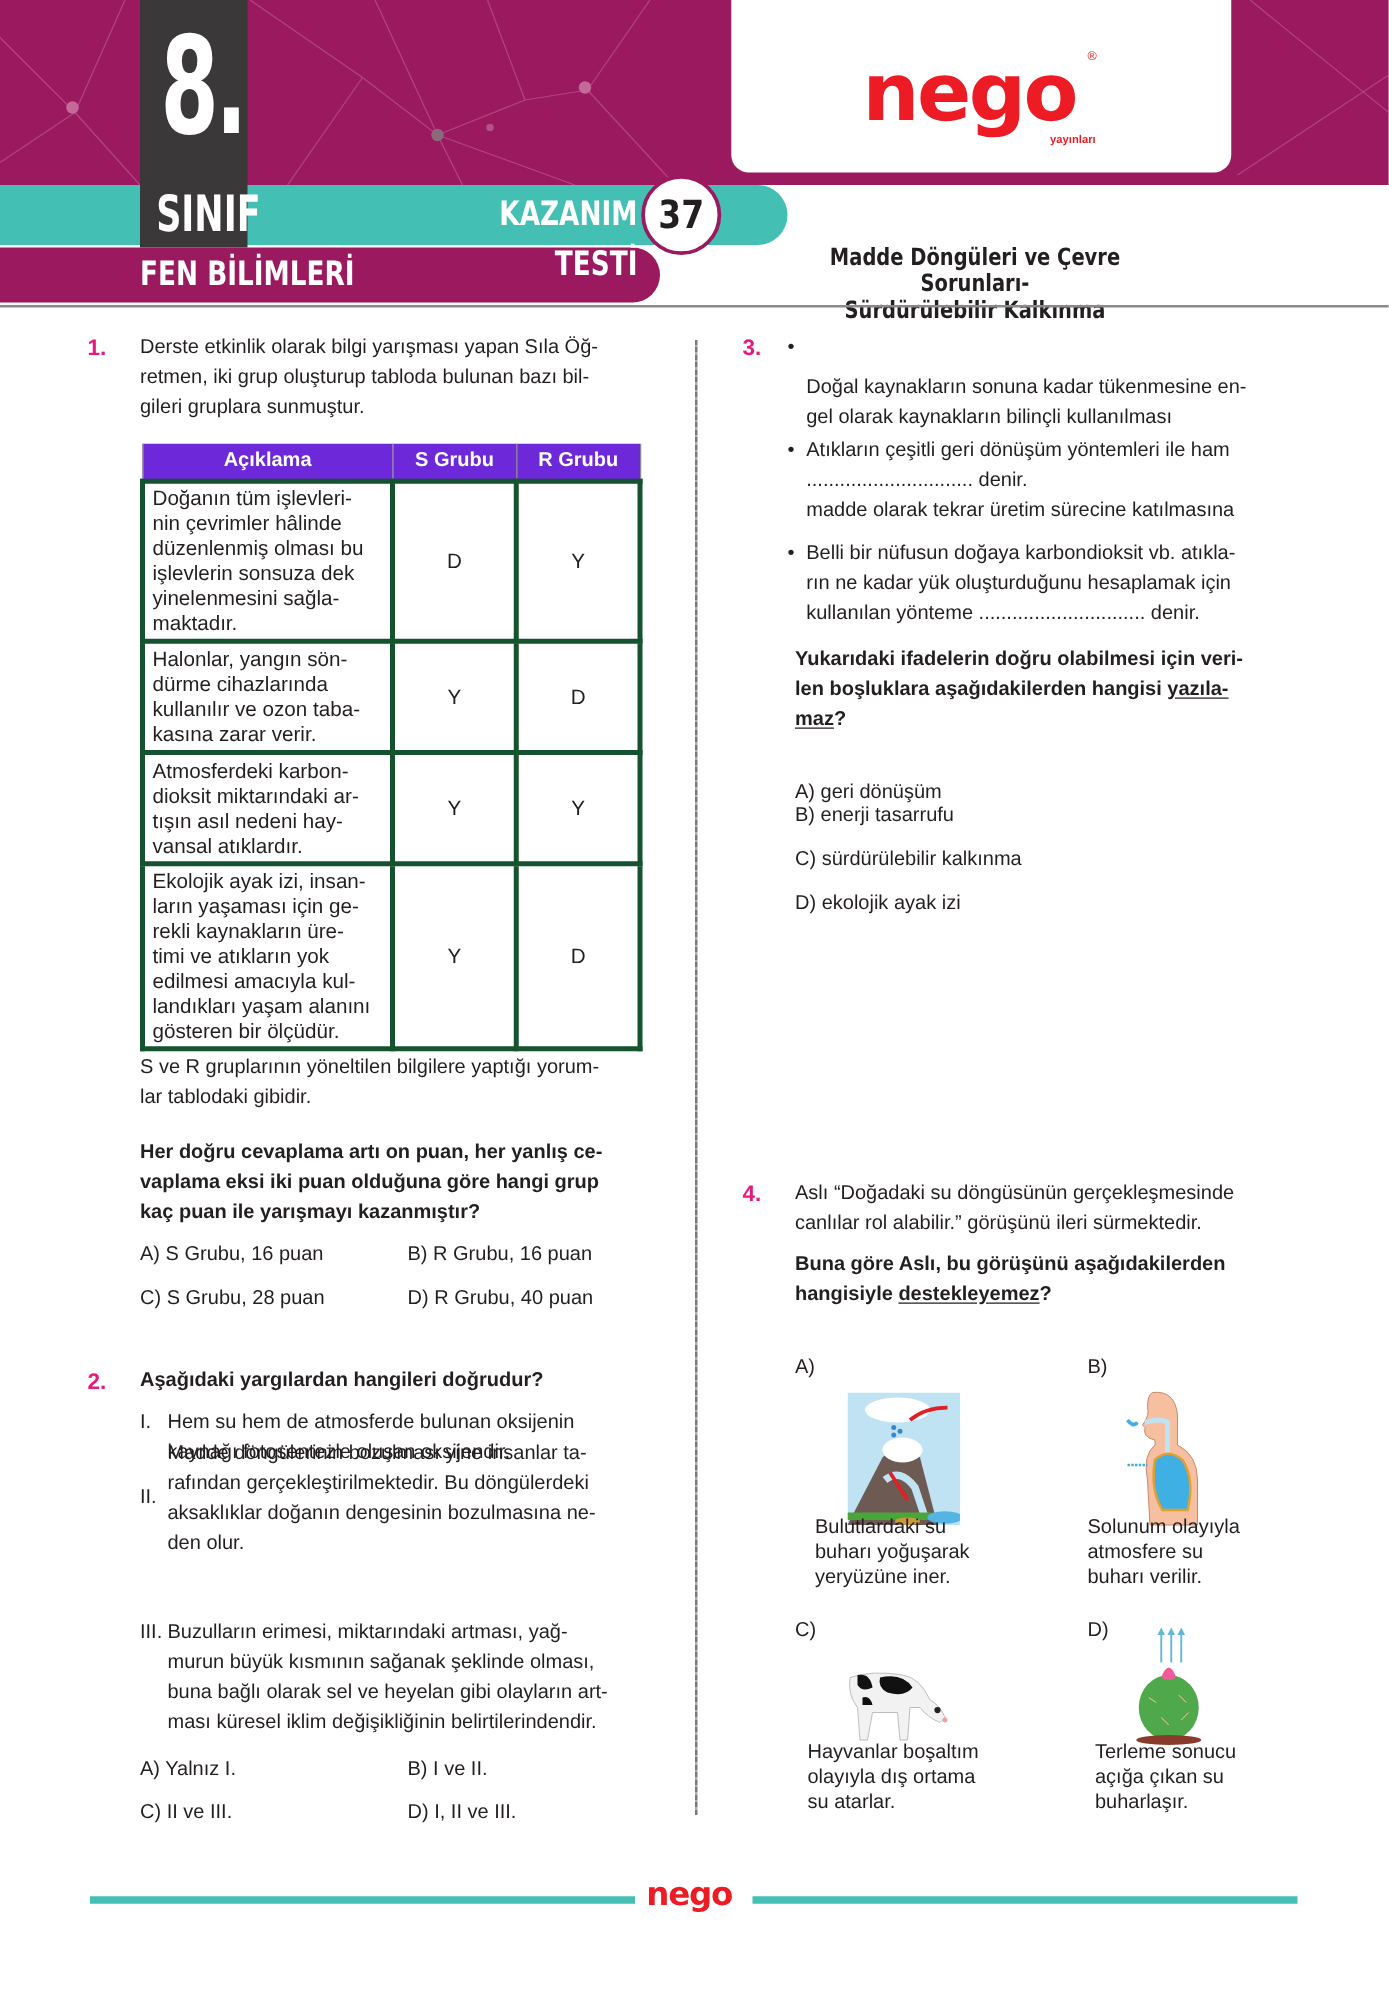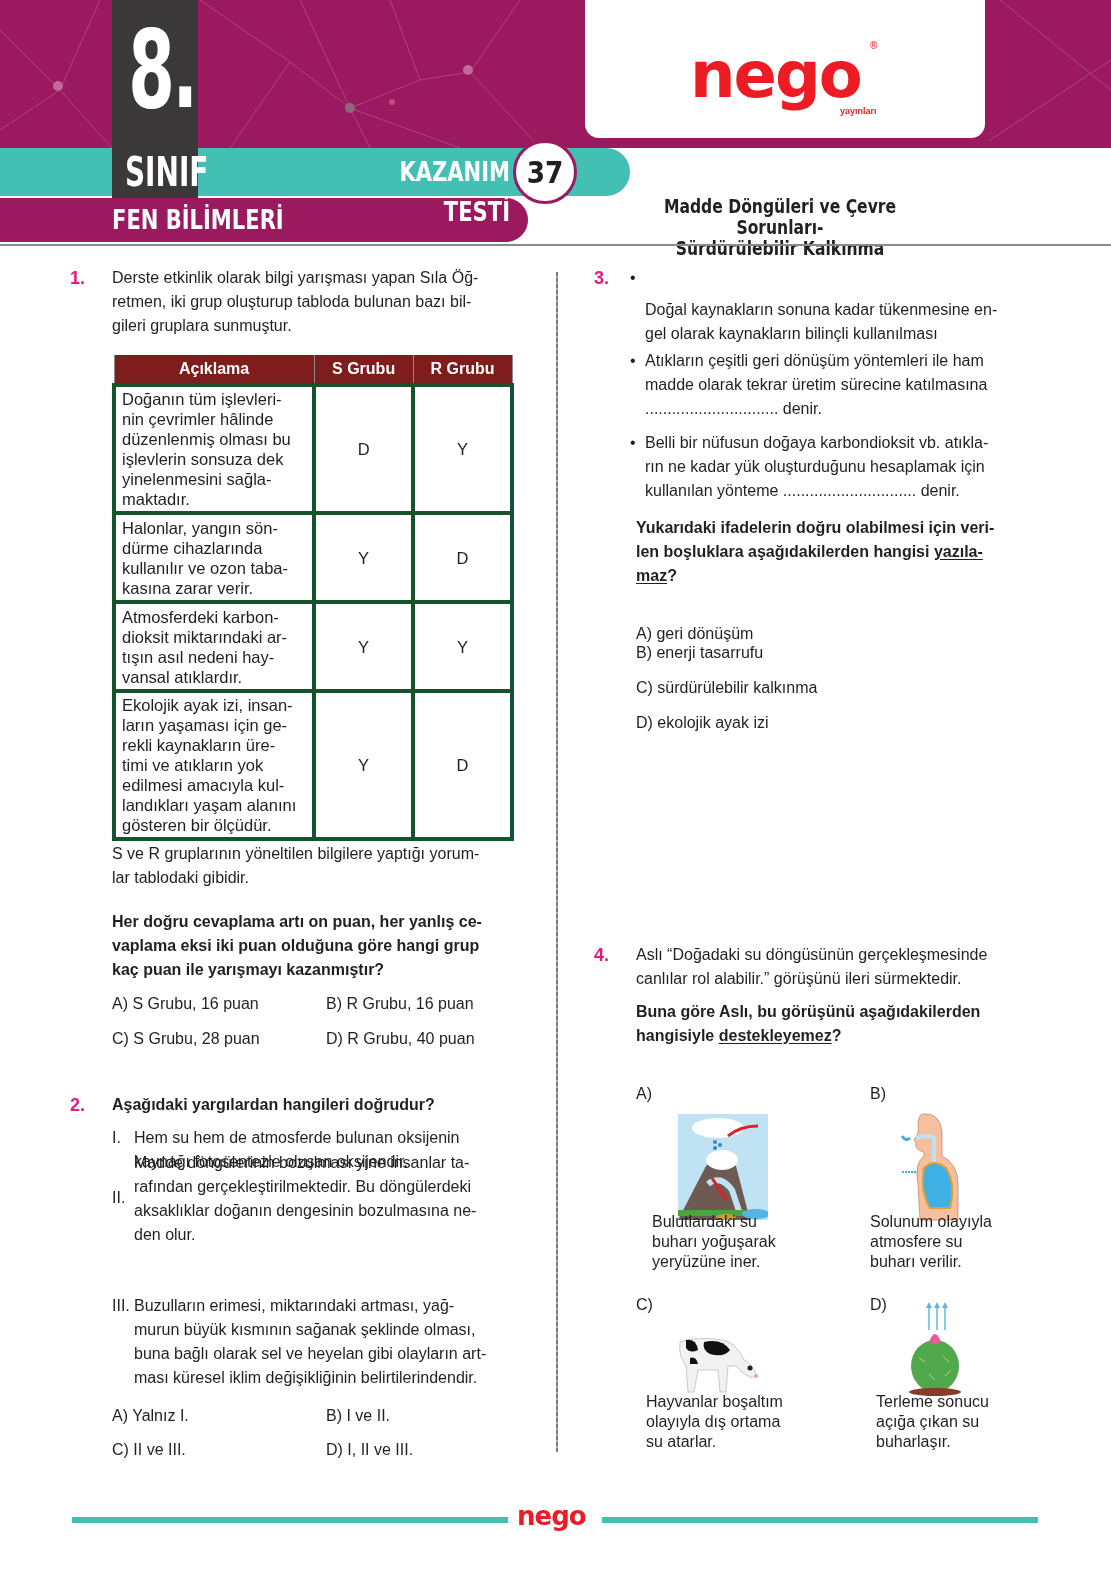--- a/index.html
+++ b/index.html
@@ -45,21 +45,21 @@
   .col-divider { position: absolute; left: 556px; top: 272px; width: 2px; height: 1180px;
      background: repeating-linear-gradient(to bottom, #7a7a7a 0 4px, #b0b0b0 4px 6px); }
   .qnum { position: absolute; color: #e6197d; font-weight: bold; font-size: 18px; line-height: 20px; }
   .txt { position: absolute; font-size: 16px; line-height: 24px; color: #231f20; }
   .txt.b { font-weight: bold; }
   .justify { text-align: justify; text-align-last: left; }
   u { text-decoration: underline; text-underline-offset: 2px; }
 
   
   .tbl { position: absolute; left: 112px; top: 355px; width: 402px; border-collapse: collapse; font-size: 16.5px; }
-  .tbl th { background: #7f1d1d; color: #fff; font-weight: bold; font-size: 16px; height: 30px; border: 1px solid #8a8a8a; border-top: none; }
+  .tbl th { background: #6d28d9; color: #fff; font-weight: bold; font-size: 16px; height: 30px; border: 1px solid #8a8a8a; border-top: none; }
   .tbl td { border: 4px solid #14532d; vertical-align: middle; line-height: 20px; }
   .tbl td.desc { padding: 2px 6px; width: 202px; }
   .tbl td.val { text-align: center; width: 100px; }
 
   .opts { position: absolute; font-size: 16px; line-height: 24px; }
 
   
   .pic { position: absolute; }
   .footer-line { position: absolute; top: 1517px; height: 6px; background: #44bfb4; }
   .footer-logo { position: absolute; left: 517px; top: 1501px; font-family: "DejaVu Sans", sans-serif; font-weight: bold;
@@ -229,22 +229,22 @@
 <div class="qnum" style="left:594px; top:268px;">3.</div>
 
 <div class="txt" style="left:630px; top:266px;">•</div>
 <div class="txt justify" style="left:645px; top:266px; width:390px;margin-top:32px;">
   <div>Doğal kaynakların sonuna kadar tükenmesine en-</div>
     <div>gel olarak kaynakların bilinçli kullanılması</div>
 </div>
 <div class="txt" style="left:630px; top:349px;">•</div>
 <div class="txt justify" style="left:645px; top:349px; width:390px;">
   <div>Atıkların çeşitli geri dönüşüm yöntemleri ile ham</div>
+    <div>.............................. denir.</div>
     <div>madde olarak tekrar üretim sürecine katılmasına</div>
-    <div>.............................. denir.</div>
 </div>
 <div class="txt" style="left:630px; top:431px;">•</div>
 <div class="txt justify" style="left:645px; top:431px; width:390px;">
   <div>Belli bir nüfusun doğaya karbondioksit vb. atıkla-</div>
     <div>rın ne kadar yük oluşturduğunu hesaplamak için</div>
     <div>kullanılan yönteme .............................. denir.</div>
 </div>
 
 <div class="txt b justify" style="left:636px; top:516px; width:400px;">
   <div>Yukarıdaki ifadelerin doğru olabilmesi için veri-</div>

